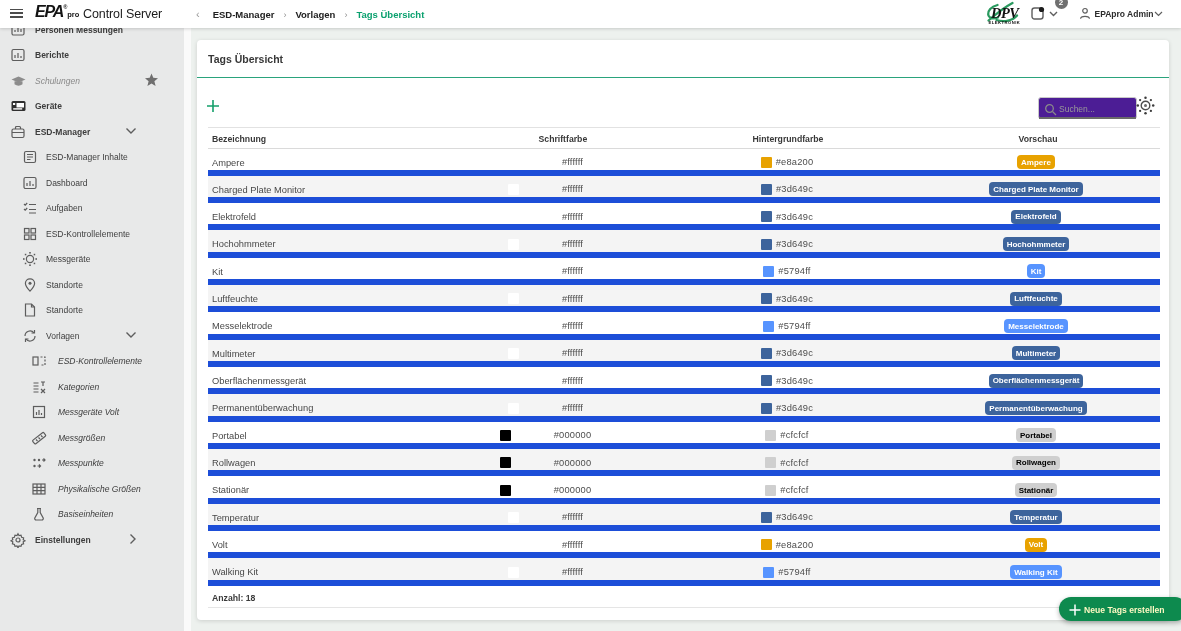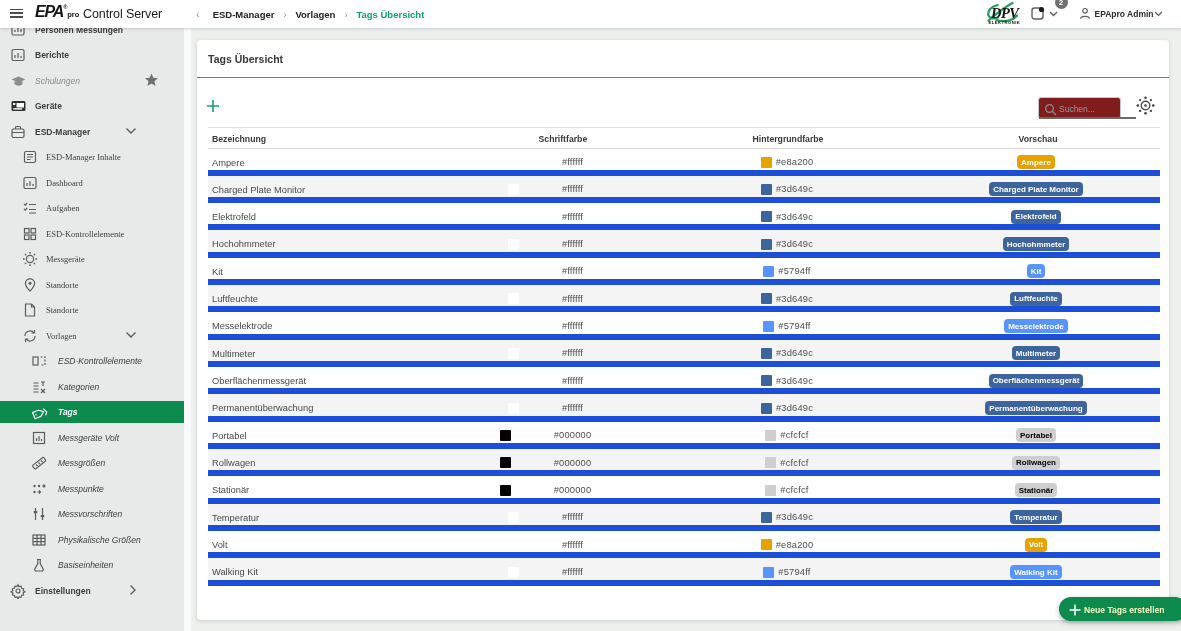--- a/index.html
+++ b/index.html
@@ -25,36 +25,36 @@
 .uchev { position:absolute; left:1153.5px; top:11px; }
 
 .sidebar { position:absolute; left:0; top:28px; width:191px; height:603px; background:#e8e9e9; z-index:10; overflow:hidden; }
 .strack { position:absolute; right:0; top:0; width:7px; height:603px; background:#fafafa; }
 .sitems { position:absolute; left:0; top:-11.2px; width:148px; }
 .sit { position:relative; height:25.5px; display:flex; align-items:center; font-size:8.5px; color:#3d3d3d; }
 .sit .ic { position:absolute; left:10px; top:50%; margin-top:-8px; width:16px; height:16px; }
 .sit.l2 .ic { left:22px; }
 .sit.l3 .ic { left:31px; }
 .sit .lb { position:absolute; left:35px; white-space:nowrap; z-index:2; }
-.sit.l2 .lb { left:46px;font-family:Liberation Serif, serif; }
+.sit.l2 .lb { left:46px; }
 .sit.l3 .lb { left:58px; font-style:italic; }
 .sit.b1 .lb { font-weight:bold; }
 .sit.dis .lb { color:#8a8a8a; font-style:italic; }
 .sit.active::before { content:''; position:absolute; left:0; top:2px; width:184px; height:21.5px; background:#0d8a4e; }
 .sit.active .lb { color:#fff; font-weight:bold; }
 .sit.active .ic { z-index:2; }
 .sit .tail { position:absolute; right:11px; top:50%; transform:translateY(-50%); }
 .star { position:absolute; left:144px; top:50%; transform:translateY(-50%); }
 
 .main { position:absolute; left:191px; top:28px; width:990px; height:603px; background:#edf1ee; }
 .card { position:absolute; left:6px; top:12px; width:972px; height:580px; background:#fff; border-radius:4px; box-shadow:0 1px 4px rgba(0,0,0,.14); }
 .cardtitle { position:absolute; left:11px; top:13px; font-size:10.5px; font-weight:bold; color:#373737; }
 .greenline { position:absolute; left:0; top:36.5px; width:972px; height:1.6px; background:#2aa37c; }
 .plus { position:absolute; left:9px; top:59px; }
-.search { position:absolute; left:841px; top:57px; width:83px; height:22px; border:1px solid #c9c9c9; border-radius:3px; background:#7f1d1d; }
+.search { position:absolute; left:841px; top:57px; width:99px; height:22px; border:1px solid #c9c9c9; border-radius:3px; background:#4c1d95; }
 .search .under { position:absolute; left:0px; bottom:-1px; width:97px; height:2px; background:#6a6a6a; }
 .search .mag { position:absolute; left:5px; top:5px; }
 .search .ph { position:absolute; left:20px; top:6px; font-size:8.5px; color:#999; }
 .colicon { position:absolute; left:939px; top:56px; }
 
 .tbl { position:absolute; left:10.5px; top:86.5px; width:952.5px; }
 .thead { position:relative; height:22px; border-top:1px solid #e2e2e2; border-bottom:1px solid #dadada; font-size:8.7px; font-weight:bold; color:#383838; }
 .thead span { position:absolute; top:6px; }
 .row { position:relative; height:27.34px; font-size:9.3px; color:#484848; border-bottom:6px solid #1d4ed8; }
 .row.alt { background:#f4f4f4; }
@@ -197,30 +197,20 @@
         <span class="lb">ESD-Kontrollelemente</span>
       </div>
       <div class="sit l3">
         <span class="ic"><svg width="16" height="16" viewBox="0 0 16 16">
             <path d="M2.5 4 h5 M2.5 7 h5 M2.5 10 h5 M2.5 13 h5" stroke="#5d5d5d" stroke-width="1.2" fill="none"></path>
             <path d="M10 10 l4 4 M14 10 l-4 4" stroke="#5d5d5d" stroke-width="1.2" fill="none"></path>
             <path d="M10 3 h4 M12 3 v4" stroke="#5d5d5d" stroke-width="1.2" fill="none"></path>
           </svg></span>
         <span class="lb">Kategorien</span>
       </div>
-      <div class="sit l3 active">
-        <span class="ic"><svg width="17" height="16" viewBox="0 0 17 16">
-            <g transform="rotate(-22 8 9)">
-              <path d="M2.2 6.2 h6.3 l4.3 3.3 -4.3 3.3 H2.2 z" stroke="#fff" stroke-width="1.2" fill="none" stroke-linejoin="round"></path>
-              <circle cx="4.6" cy="9.5" r="0.8" fill="#fff"></circle>
-            </g>
-            <path d="M12.2 4.6 l3.6 3.4 -1.2 3.4" stroke="#fff" stroke-width="1.1" fill="none"></path>
-          </svg></span>
-        <span class="lb">Tags</span>
-      </div>
       <div class="sit l3">
         <span class="ic"><svg width="16" height="16" viewBox="0 0 16 16">
             <rect x="2.5" y="2.5" width="11" height="11" stroke="#5d5d5d" stroke-width="1.2" fill="none"></rect>
             <path d="M5.5 11 v-3 M8 11 v-5 M10.5 11 v-2" stroke="#5d5d5d" stroke-width="1.2" fill="none"></path>
           </svg></span>
         <span class="lb">Messgeräte Volt</span>
       </div>
       <div class="sit l3">
         <span class="ic"><svg width="16" height="16" viewBox="0 0 16 16">
             <rect x="1" y="6" width="14" height="4.5" rx="1" transform="rotate(-38 8 8)" stroke="#5d5d5d" stroke-width="1.2" fill="none"></rect>
@@ -230,28 +220,20 @@
       </div>
       <div class="sit l3">
         <span class="ic"><svg width="16" height="16" viewBox="0 0 16 16">
             <circle cx="3.5" cy="5" r="1.2" fill="#5d5d5d"></circle>
             <circle cx="8" cy="5" r="1.2" fill="#5d5d5d"></circle>
             <path d="M11 5 h3 m-1.5 -1.5 l1.5 1.5 -1.5 1.5" stroke="#5d5d5d" stroke-width="1.2" fill="none"></path>
             <circle cx="3.5" cy="11" r="1.2" fill="#5d5d5d"></circle>
             <path d="M6.5 11 h3 m-1.5 -1.5 l1.5 1.5 -1.5 1.5" stroke="#5d5d5d" stroke-width="1.2" fill="none"></path>
           </svg></span>
         <span class="lb">Messpunkte</span>
-      </div>
-      <div class="sit l3">
-        <span class="ic"><svg width="16" height="16" viewBox="0 0 16 16">
-            <path d="M4.5 2 v12 M11.5 2 v12" stroke="#5d5d5d" stroke-width="1.2" fill="none"></path>
-            <rect x="2.8" y="5" width="3.4" height="2.2" fill="#5d5d5d"></rect>
-            <rect x="9.8" y="9" width="3.4" height="2.2" fill="#5d5d5d"></rect>
-          </svg></span>
-        <span class="lb">Messvorschriften</span>
       </div>
       <div class="sit l3">
         <span class="ic"><svg width="16" height="16" viewBox="0 0 16 16">
             <rect x="2" y="3" width="12" height="10" stroke="#5d5d5d" stroke-width="1.2" fill="none"></rect>
             <path d="M2 6.3 h12 M2 9.6 h12 M6 3 v10 M10 3 v10" stroke="#5d5d5d" stroke-width="1.2" fill="none"></path>
           </svg></span>
         <span class="lb">Physikalische Größen</span>
       </div>
       <div class="sit l3">
         <span class="ic"><svg width="16" height="16" viewBox="0 0 16 16">
@@ -562,20 +544,23 @@
             <span class="hx">#ffffff</span>
           </span>
           <span class="cgrp c3g">
             <span class="sw" style="background:#5794ff"></span>
             <span class="hx">#5794ff</span>
           </span>
           <span class="tagwrap">
             <span class="tag" style="background:#5794ff;">Walking Kit</span>
           </span>
         </div>
+        <div class="anz">
+          <b>Anzahl: 18</b>
+        </div>
       </div>
   </div>
 </div>
 <div class="fab">
   <svg class="fplus" width="14" height="14" viewBox="0 0 14 14">
       <path d="M7 1.5 V12.5 M1.5 7 H12.5" stroke="#fff" stroke-width="1.5"></path>
     </svg>
   <div class="ftxt">Neue Tags erstellen</div>
 </div>
 

